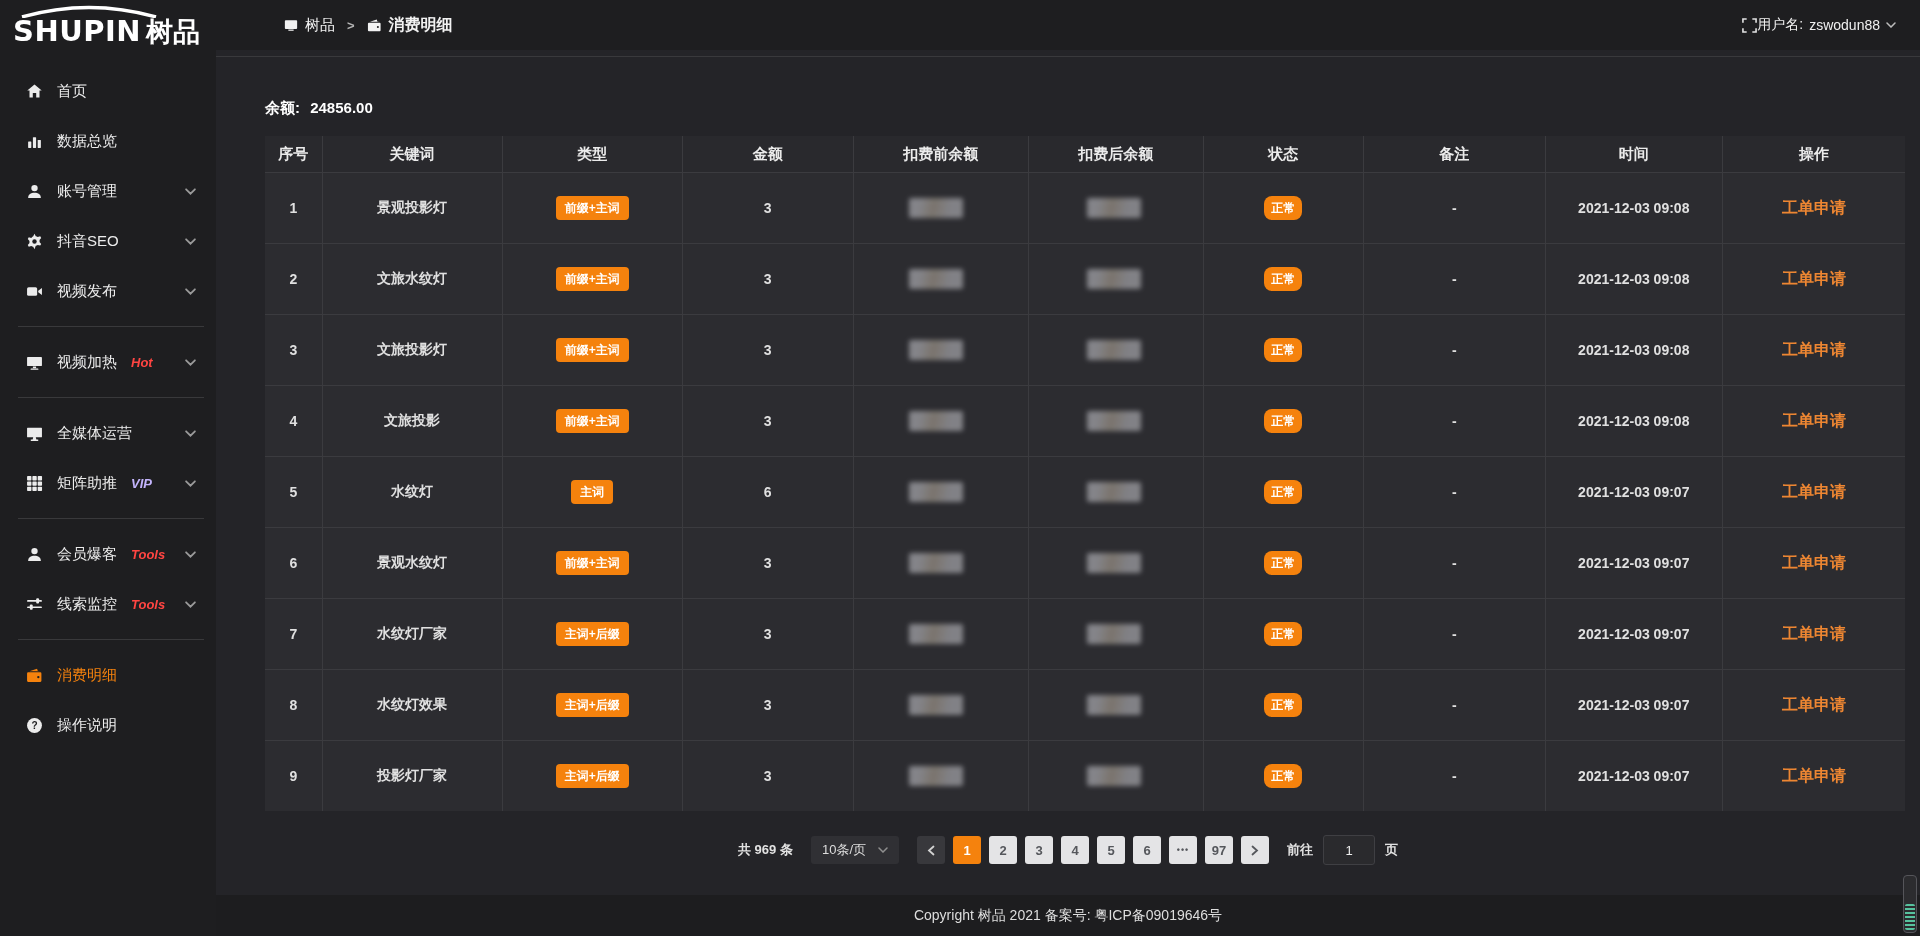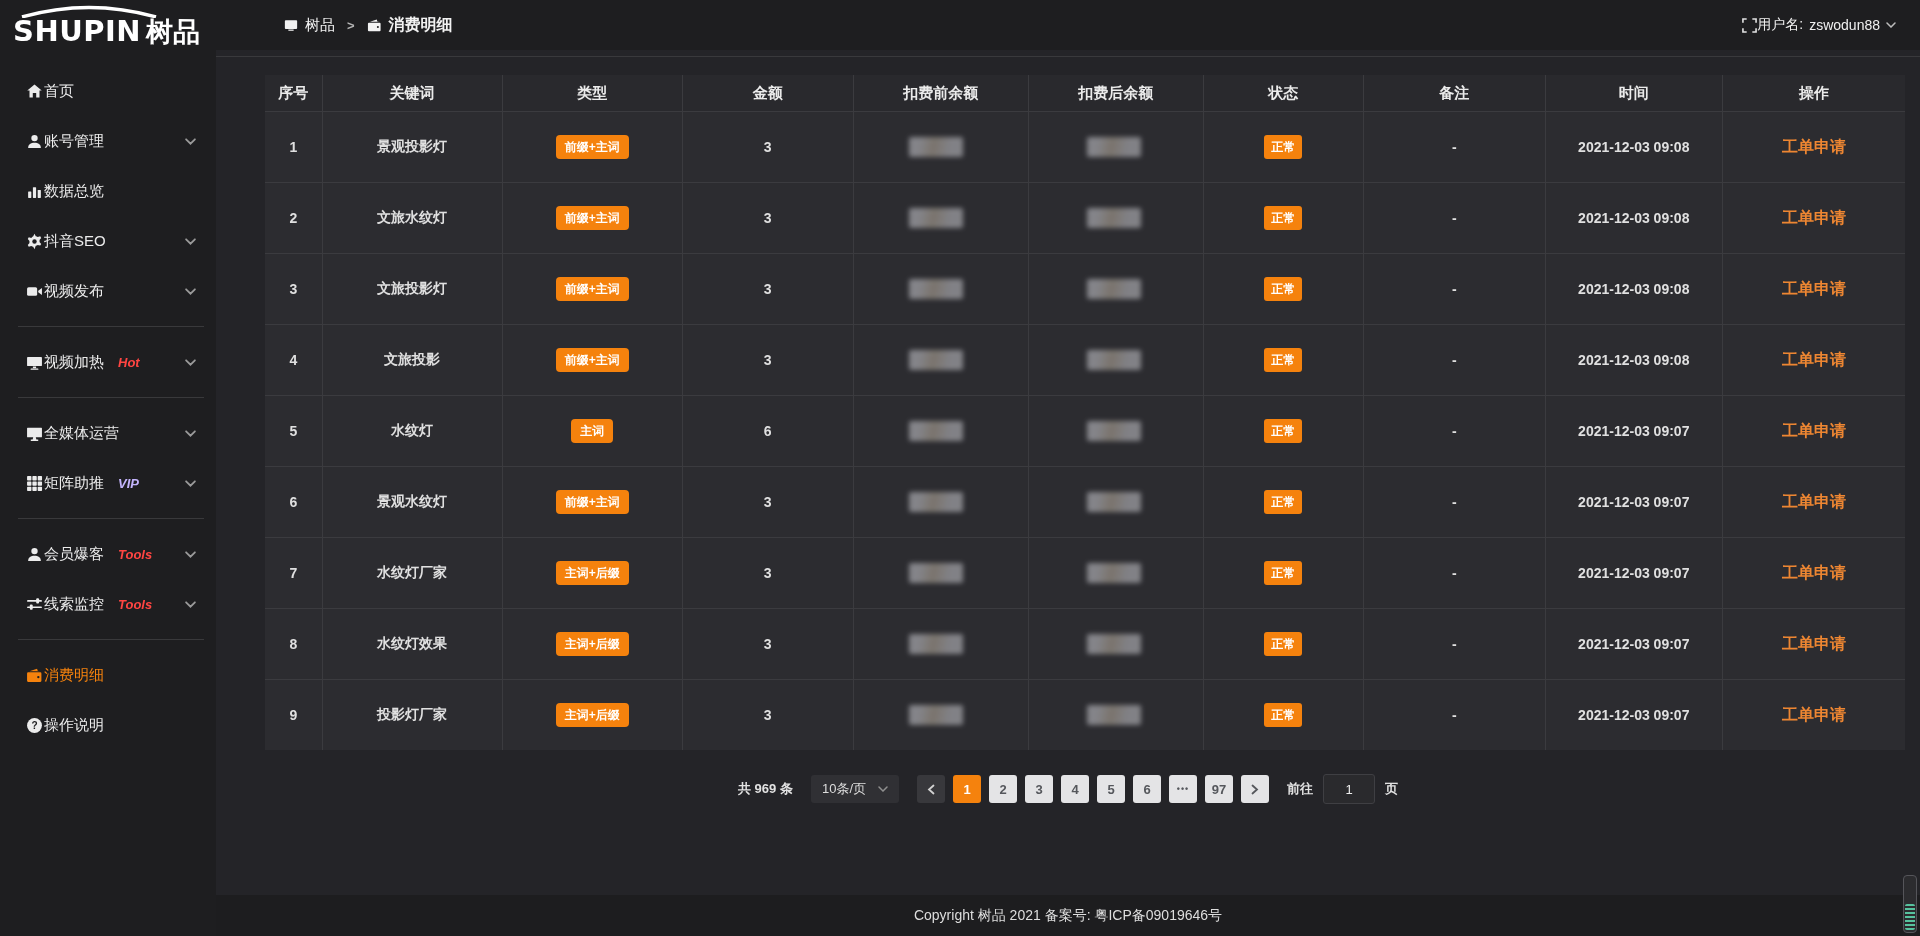--- a/index.html
+++ b/index.html
@@ -12,21 +12,21 @@
   .sidebar{position:absolute;left:0;top:0;width:216px;height:936px;background:#1e1e20;z-index:3;}
   .logo{position:relative;height:58px;}
   .logo-arc{position:absolute;left:13px;top:5px;}
   .logo-row{position:absolute;left:13px;top:14px;display:flex;align-items:baseline;white-space:nowrap;}
   .logo-en{font-size:29px;font-weight:800;letter-spacing:.5px;color:#fff;font-family:"DejaVu Sans","Liberation Sans",sans-serif;}
   .logo-cn{font-size:27px;font-weight:800;color:#fff;margin-left:5px;}
   .menu{margin-top:8px;}
   .s-item{display:flex;align-items:center;height:50px;padding:0 20px 0 25px;cursor:pointer;color:#ececec;font-size:15px;}
   .s-item .ico{width:19px;display:inline-flex;justify-content:center;color:#ececec;}
   .s-item.active,.s-item.active .ico{color:#f5820d;}
-  .s-label{}
+  .s-label{margin-left:13px;}
   .s-tag{margin-left:14px;font-size:13px;font-weight:bold;font-style:italic;}
   .s-chevron{margin-left:auto;color:#9a9a9a;display:inline-flex;}
   .s-divider{height:1px;background:#39393b;margin:10px 12px 10px 18px;}
   
   .topbar{position:absolute;left:216px;top:0;right:0;height:50px;background:#1e1e20;
     display:flex;align-items:center;justify-content:space-between;padding:0 24px 0 68px;box-sizing:border-box;z-index:2;}
   .crumbs{display:flex;align-items:center;gap:12px;}
   .crumb{display:flex;align-items:center;gap:7px;color:#f2f2f2;font-size:15px;}
   .crumb.current{font-weight:bold;font-size:16px;}
   .crumb .ico{display:inline-flex;color:#f2f2f2;}
@@ -37,21 +37,21 @@
   .main-divider{position:absolute;left:216px;right:0;top:56px;height:1px;background:#39393c;z-index:1;}
   
   .content{position:absolute;left:216px;top:57px;right:0;bottom:41px;background:#242428;}
   .balance{margin:42px 0 0 49px;font-size:15px;font-weight:bold;color:#fff;}
   .balance b{margin-left:6px;}
   table.grid{margin:18px 15px 0 49px;width:calc(100% - 64px);border-collapse:collapse;table-layout:fixed;border-style:hidden;}
   .grid th,.grid td{border:1px solid #3b3b3f;text-align:center;overflow:hidden;}
   .grid th{background:#29292d;height:34px;font-size:15px;font-weight:bold;color:#ebebeb;}
   .grid td{background:#2c2c30;height:68px;font-size:14px;font-weight:600;color:#e0e0e0;}
   .badge{display:inline-block;background:#f5820d;color:#fff;font-size:12px;font-weight:bold;line-height:1;padding:6px 9px;border-radius:4px;}
-  .badge.status{padding:6px 7px;border-radius:3px;}
+  .badge.status{padding:6px 7px;border-radius:8px;}
   .blob{display:inline-block;width:54px;height:20px;border-radius:2px;vertical-align:middle;
     background:linear-gradient(100deg,#8e8e93 20%,#837c74 45%,#8b8b90 75%);filter:blur(2.6px);opacity:.9;}
   .action-link{color:#ed8632;font-size:16px;font-weight:bold;cursor:pointer;}
   
   .pager{display:flex;align-items:center;justify-content:center;gap:18px;margin-top:24px;}
   .pager-total{font-size:13px;font-weight:bold;color:#e2e2e2;}
   .size-select{display:flex;align-items:center;gap:12px;background:#303034;border-radius:3px;height:28px;padding:0 11px;
     font-size:13px;color:#dcdcdc;cursor:pointer;}
   .size-select .chev{display:inline-flex;color:#8f8f8f;}
   .pages{display:flex;align-items:center;gap:8px;}
@@ -89,40 +89,40 @@
         <span class="ico">
           <svg width="17" height="17" viewBox="0 0 16 16" fill="currentColor">
             <path d="M8 1.3 14.8 7h-2.1v6.7H9.6V9.4H6.4v4.3H3.3V7H1.2z"></path>
           </svg>
         </span>
         <span class="s-label">首页</span>
       </div>
       <div class="s-item">
         <span class="ico">
           <svg width="17" height="17" viewBox="0 0 16 16" fill="currentColor">
-            <circle cx="8" cy="4.8" r="3"></circle>
-            <path d="M2 14c0-3.2 2.6-4.8 6-4.8s6 1.6 6 4.8z"></path>
-          </svg>
-        </span>
-        <span class="s-label">账号管理</span>
-        <span class="s-chevron">
-          <svg width="11" height="7" viewBox="0 0 10 6" fill="none" stroke="currentColor" stroke-width="1.6" stroke-linecap="round">
-            <path d="M1 1l4 4 4-4"></path>
-          </svg>
-        </span>
-      </div>
-      <div class="s-item">
-        <span class="ico">
-          <svg width="17" height="17" viewBox="0 0 16 16" fill="currentColor">
             <rect x="2" y="8" width="3" height="6" rx=".5"></rect>
             <rect x="6.5" y="4" width="3" height="10" rx=".5"></rect>
             <rect x="11" y="6.5" width="3" height="7.5" rx=".5"></rect>
           </svg>
         </span>
         <span class="s-label">数据总览</span>
+      </div>
+      <div class="s-item">
+        <span class="ico">
+          <svg width="17" height="17" viewBox="0 0 16 16" fill="currentColor">
+            <circle cx="8" cy="4.8" r="3"></circle>
+            <path d="M2 14c0-3.2 2.6-4.8 6-4.8s6 1.6 6 4.8z"></path>
+          </svg>
+        </span>
+        <span class="s-label">账号管理</span>
+        <span class="s-chevron">
+          <svg width="11" height="7" viewBox="0 0 10 6" fill="none" stroke="currentColor" stroke-width="1.6" stroke-linecap="round">
+            <path d="M1 1l4 4 4-4"></path>
+          </svg>
+        </span>
       </div>
       <div class="s-item">
         <span class="ico">
           <svg width="17" height="17" viewBox="0 0 16 16" fill="currentColor">
             <path d="M8 .8 9.2 3a5 5 0 0 1 1.8.7l2.4-.6.9 1.5-1.6 1.9a5 5 0 0 1 0 1.9l1.6 1.9-.9 1.5-2.4-.6a5 5 0 0 1-1.8.7L8 15.2 6.8 13a5 5 0 0 1-1.8-.7l-2.4.6-.9-1.5 1.6-1.9a5 5 0 0 1 0-1.9L1.7 5.6l.9-1.5 2.4.6A5 5 0 0 1 6.8 3z"></path>
             <circle cx="8" cy="8" r="2.1" fill="#1e1e20"></circle>
           </svg>
         </span>
         <span class="s-label">抖音SEO</span>
         <span class="s-chevron">
@@ -286,20 +286,24 @@
         <svg width="10" height="6" viewBox="0 0 10 6" fill="none" stroke="currentColor" stroke-width="1.5" stroke-linecap="round">
             <path d="M1 1l4 4 4-4"></path>
           </svg>
       </span>
     </span>
   </div>
 </header>
 <div class="main-divider"></div>
 
 <main class="content">
+  <div class="balance">
+    <span>余额:</span>
+    <b>24856.00</b>
+  </div>
 
   <table class="grid">
     <colgroup>
         <col style="width: 3.48%;">
         <col style="width: 10.98%;">
         <col style="width: 10.98%;">
         <col style="width: 10.43%;">
         <col style="width: 10.67%;">
         <col style="width: 10.67%;">
         <col style="width: 9.76%;">

